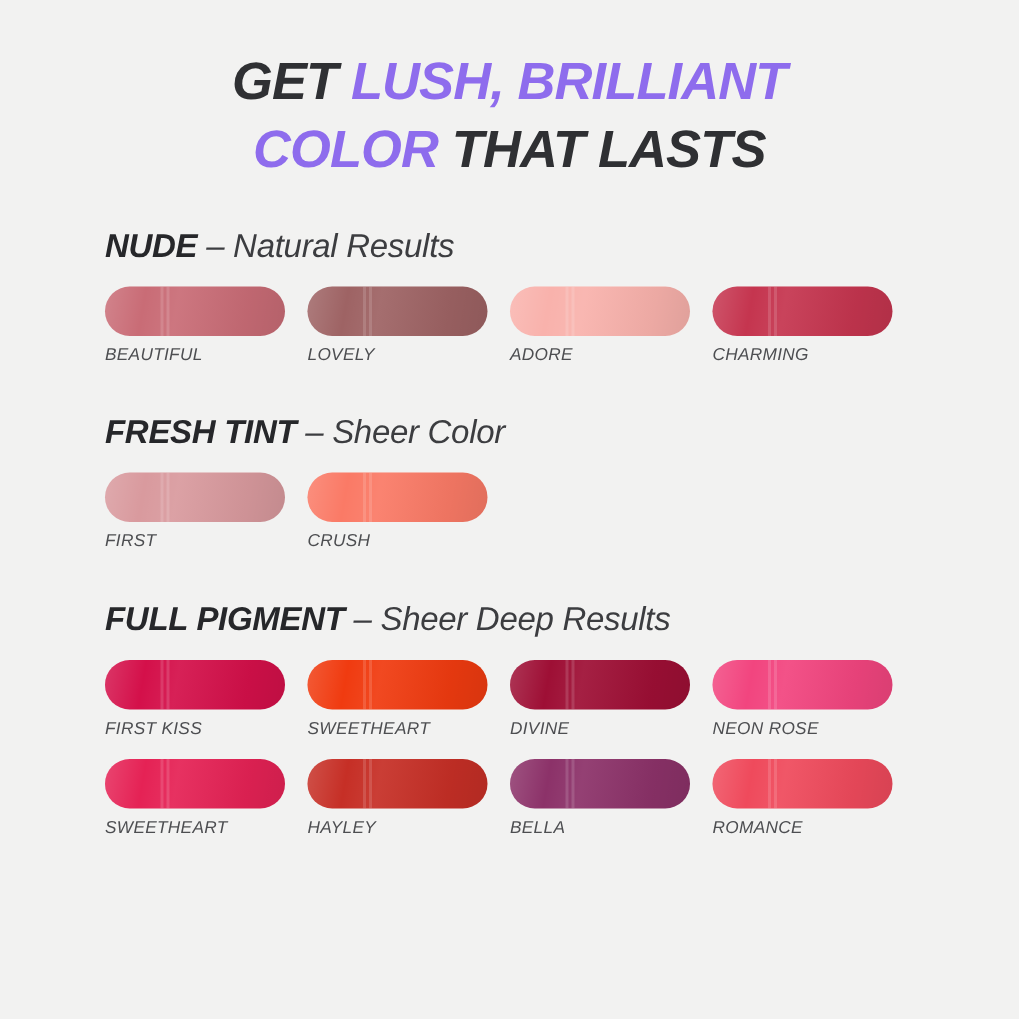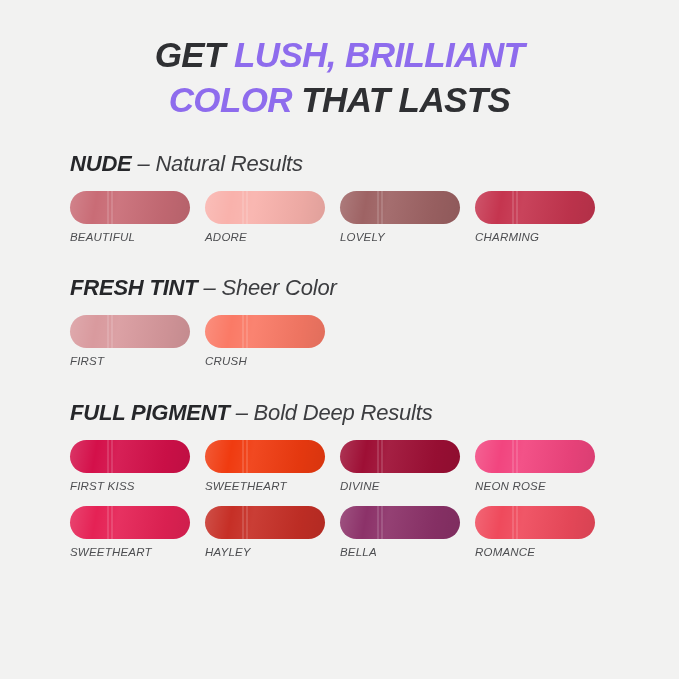--- a/index.html
+++ b/index.html
@@ -130,34 +130,34 @@
     <div class="swatch-grid">
       <div class="swatch-cell">
         <div class="swatch" style="background-color: rgb(201, 108, 118);">
             <span class="sheen"></span>
             <span class="streak a"></span>
             <span class="streak b"></span>
           </div>
         <div class="swatch-label">BEAUTIFUL</div>
       </div>
       <div class="swatch-cell">
+        <div class="swatch" style="background-color: rgb(158, 99, 100);">
+            <span class="sheen"></span>
+            <span class="streak a"></span>
+            <span class="streak b"></span>
+          </div>
+        <div class="swatch-label">LOVELY</div>
+      </div>
+      <div class="swatch-cell">
         <div class="swatch" style="background-color: rgb(249, 178, 172);">
             <span class="sheen"></span>
             <span class="streak a"></span>
             <span class="streak b"></span>
           </div>
         <div class="swatch-label">ADORE</div>
-      </div>
-      <div class="swatch-cell">
-        <div class="swatch" style="background-color: rgb(158, 99, 100);">
-            <span class="sheen"></span>
-            <span class="streak a"></span>
-            <span class="streak b"></span>
-          </div>
-        <div class="swatch-label">LOVELY</div>
       </div>
       <div class="swatch-cell">
         <div class="swatch" style="background-color: rgb(197, 53, 79);">
             <span class="sheen"></span>
             <span class="streak a"></span>
             <span class="streak b"></span>
           </div>
         <div class="swatch-label">CHARMING</div>
       </div>
     </div>
@@ -184,21 +184,21 @@
             <span class="streak b"></span>
           </div>
         <div class="swatch-label">CRUSH</div>
       </div>
     </div>
   </div>
 
   <div class="section sec-full">
     <div class="section-title">
       <span class="st-strong">FULL PIGMENT</span>
-      <span class="st-light">– Bold Deep Results</span>
+      <span class="st-light">– Sheer Deep Results</span>
     </div>
     <div class="swatch-grid">
       <div class="swatch-cell">
         <div class="swatch" style="background-color: rgb(212, 16, 74);">
             <span class="sheen"></span>
             <span class="streak a"></span>
             <span class="streak b"></span>
           </div>
         <div class="swatch-label">FIRST KISS</div>
       </div>

